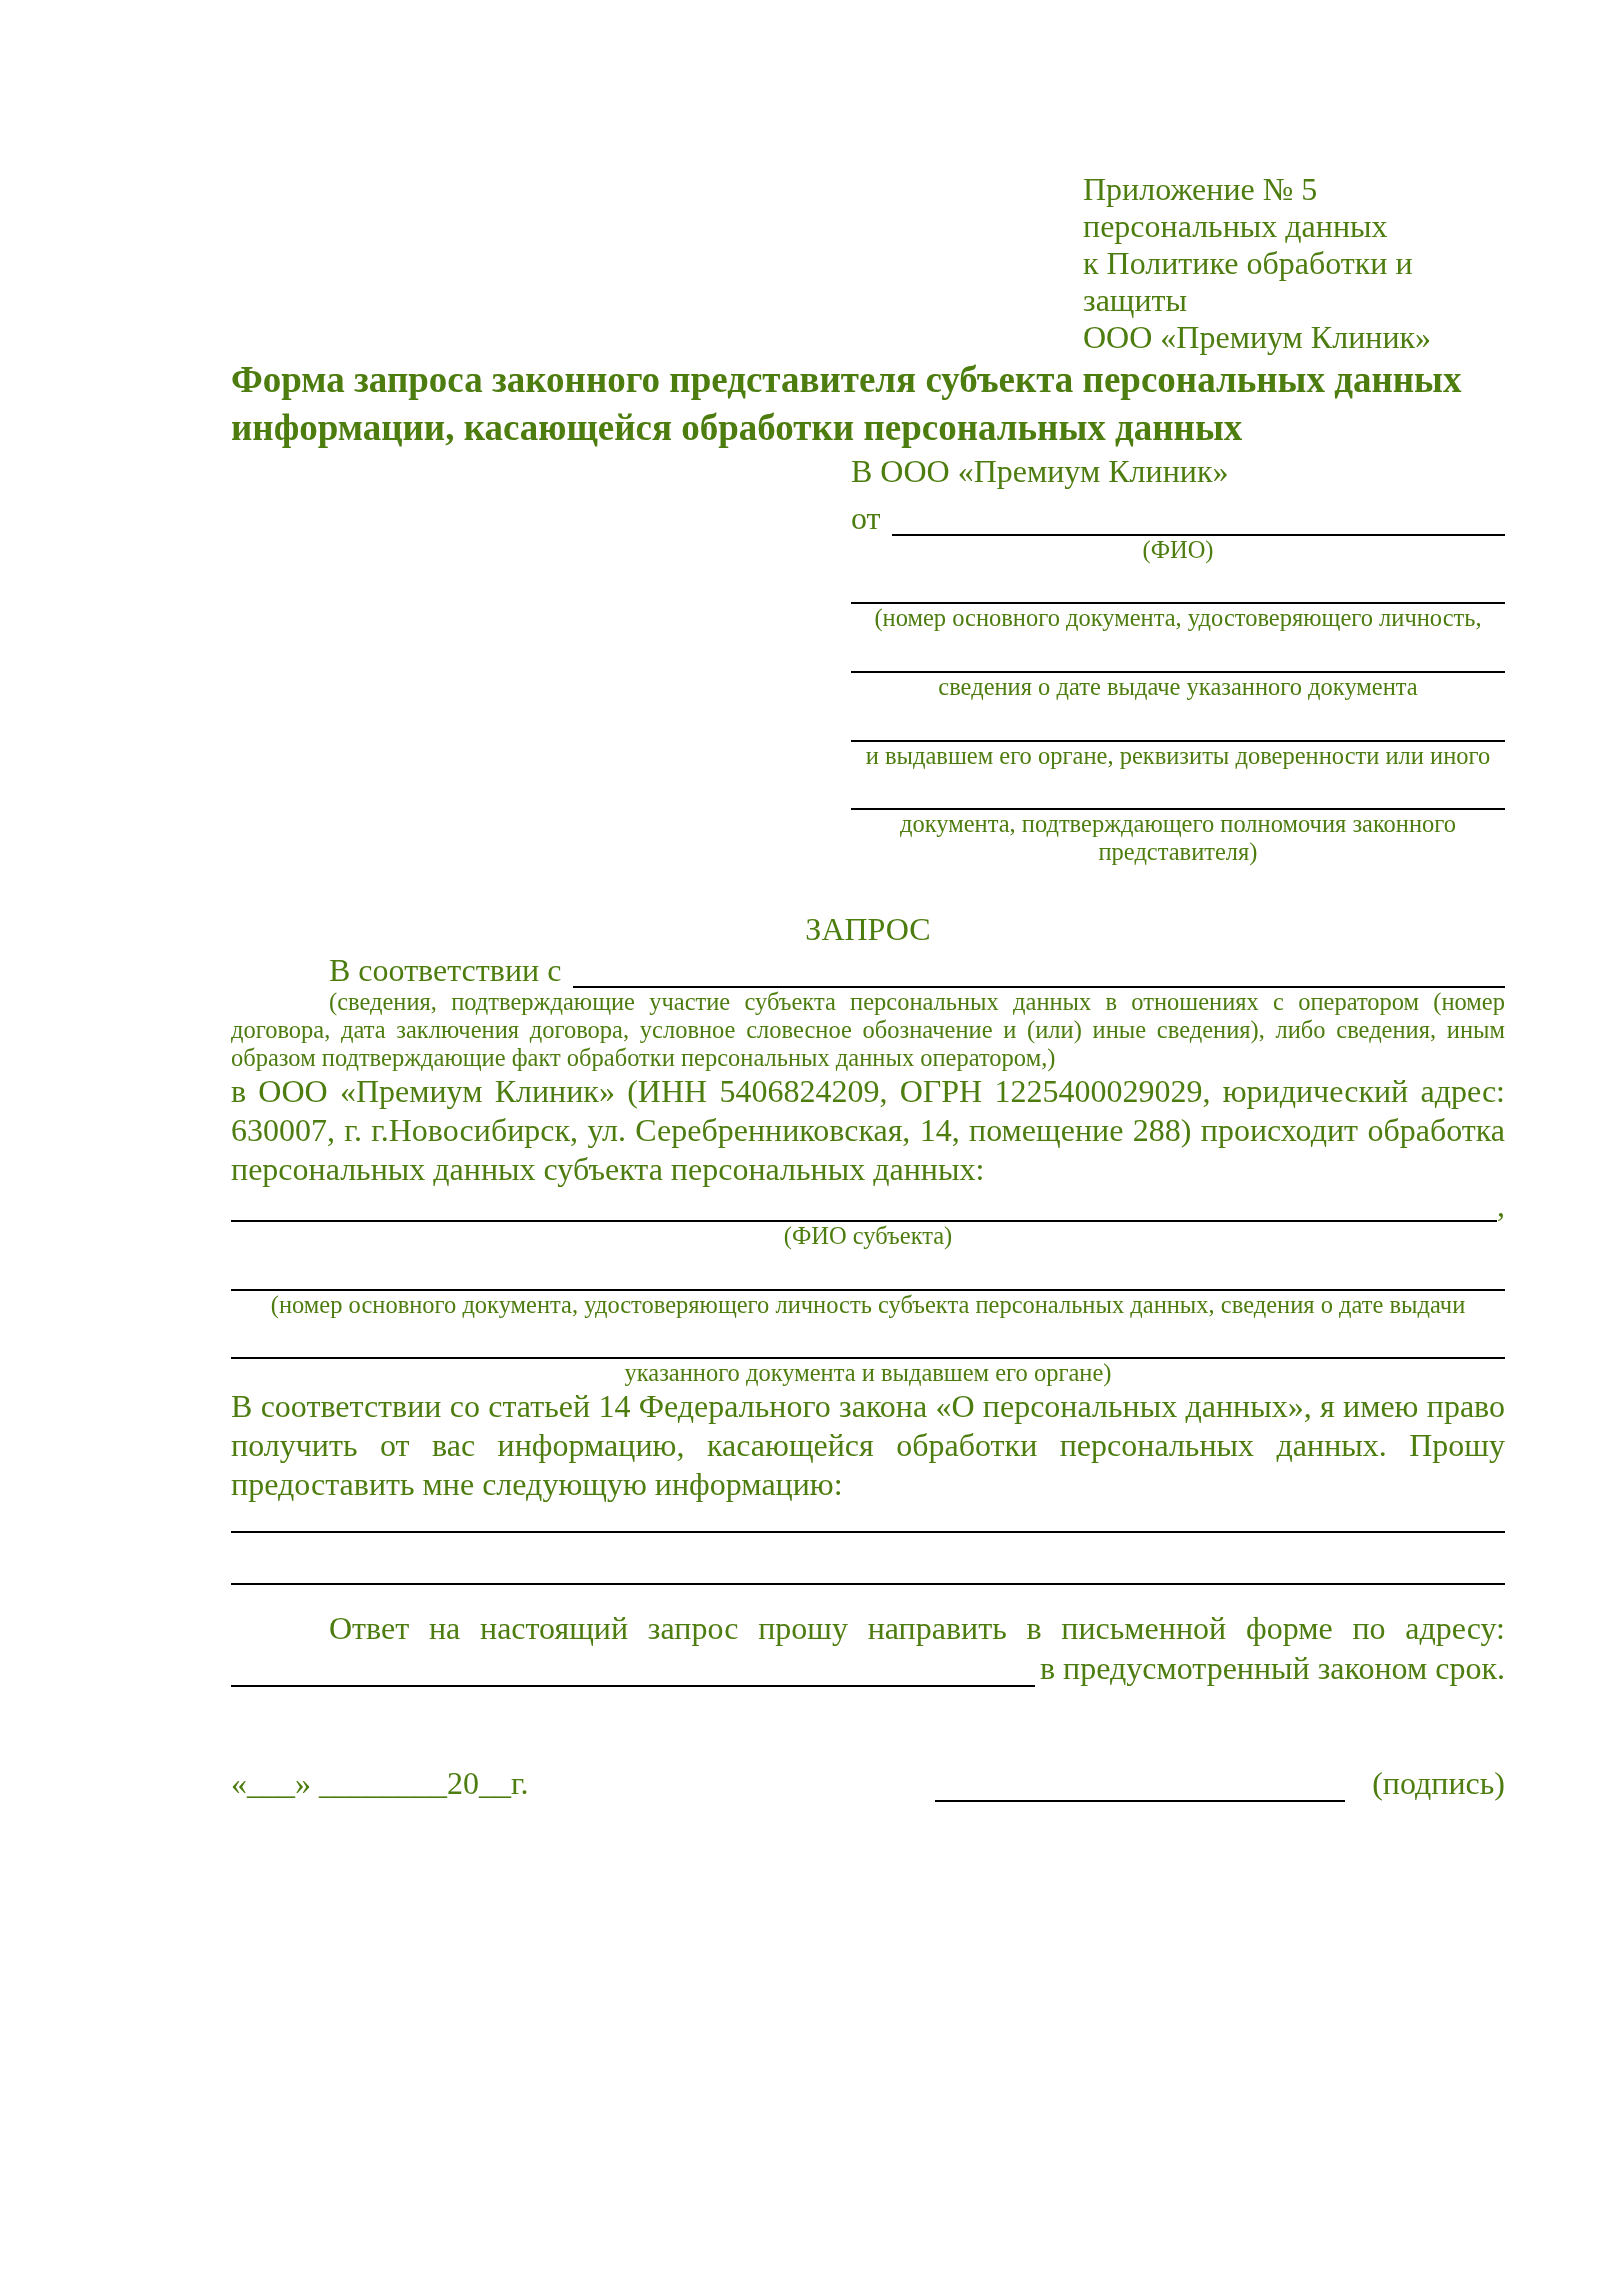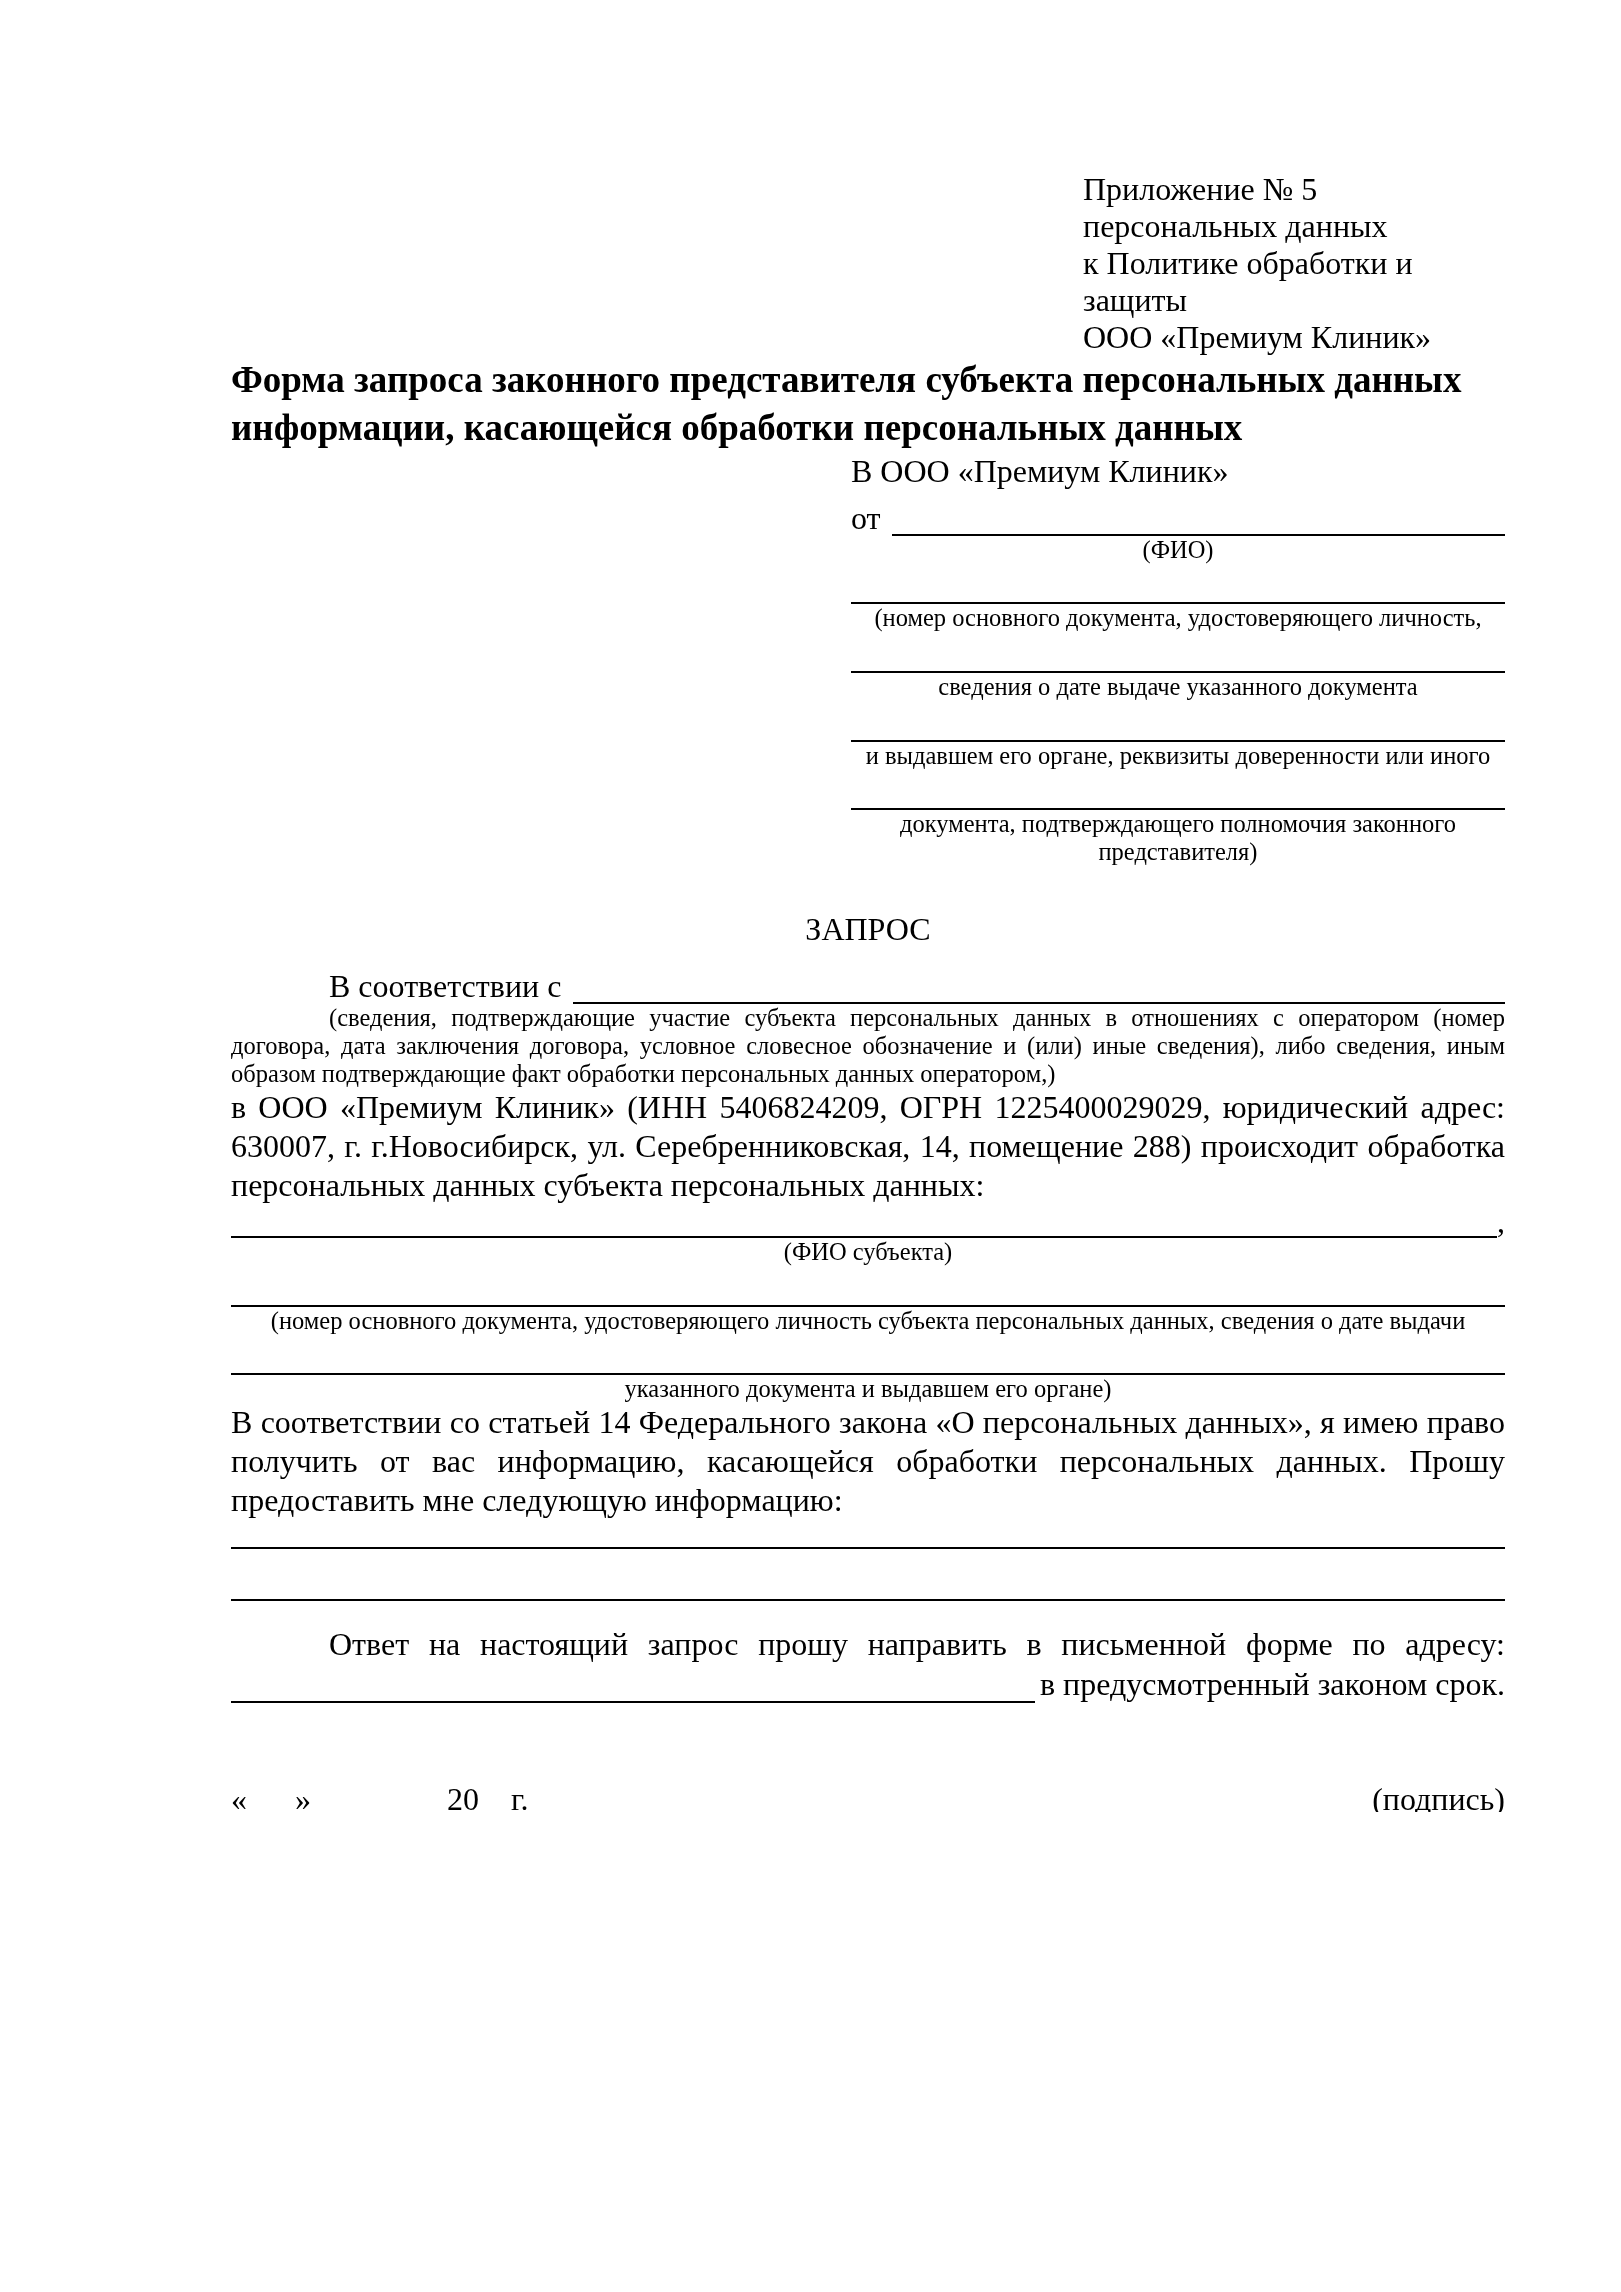--- a/index.html
+++ b/index.html
@@ -1,41 +1,41 @@
 <!DOCTYPE html>
 <html><head>
 <meta charset="utf-8">
 <style>
   html,body{margin:0;padding:0;background:#ffffff;}
   .page{
     position:relative;
     width:1621px;height:1812px;
     background:#ffffff;
-    color:#000000;
+    color:#4d7c0f;
     font-family:"Liberation Serif","DejaVu Serif",serif;
     padding:171px 116px 0 231px;
     box-sizing:border-box;
     overflow:hidden;
   }
   
   .header-block{margin-left:852px;font-size:32px;line-height:37px;}
   
   .form-title{text-align:left;font-weight:bold;font-size:37px;line-height:48px;}
   
   .addressee{margin-left:620px;width:654px;font-size:32px;}
   .addressee-to{line-height:39px;}
   .from-row{display:flex;height:39px;margin-top:5.9px;align-items:flex-end;}
   .from-label{padding-right:11.8px;line-height:35px;}
   .fill{border-bottom:2.9px solid #000;}
   .from-fill{flex:1;}
   .caption{font-size:24.5px;line-height:27.4px;text-align:center;}
   .fill-line{margin-top:17.6px;height:21.6px;border-bottom:2.9px solid #000;}
   
   .request-heading{margin-top:45px;text-align:center;font-size:32px;line-height:39px;}
-  .intro-row{display:flex;margin-top:16px;padding-left:98px;height:39px;align-items:flex-end;font-size:32px;}
+  .intro-row{display:flex;margin-top:0;padding-left:98px;height:39px;align-items:flex-end;font-size:32px;}
   .intro-label{line-height:35px;}
   .intro-fill{flex:1;margin-left:11.8px;}
   .small-par{font-size:24.5px;line-height:28px;text-align:justify;text-indent:98px;}
   .body-par{font-size:32px;line-height:39px;text-align:justify;}
   .comma-row{display:flex;align-items:flex-end;height:33px;font-size:32px;line-height:33px;}
   .comma-fill{flex:1;}
   .caption-wide{font-size:24.5px;line-height:27.4px;text-align:center;}
   .blank-line{margin-top:27.4px;height:0;border-bottom:2.9px solid #000;}
   .blank-line.second{margin-top:50px;}
   .reply-par{margin-top:23.5px;font-size:32px;line-height:39px;text-align:justify;text-align-last:justify;text-indent:98px;}

